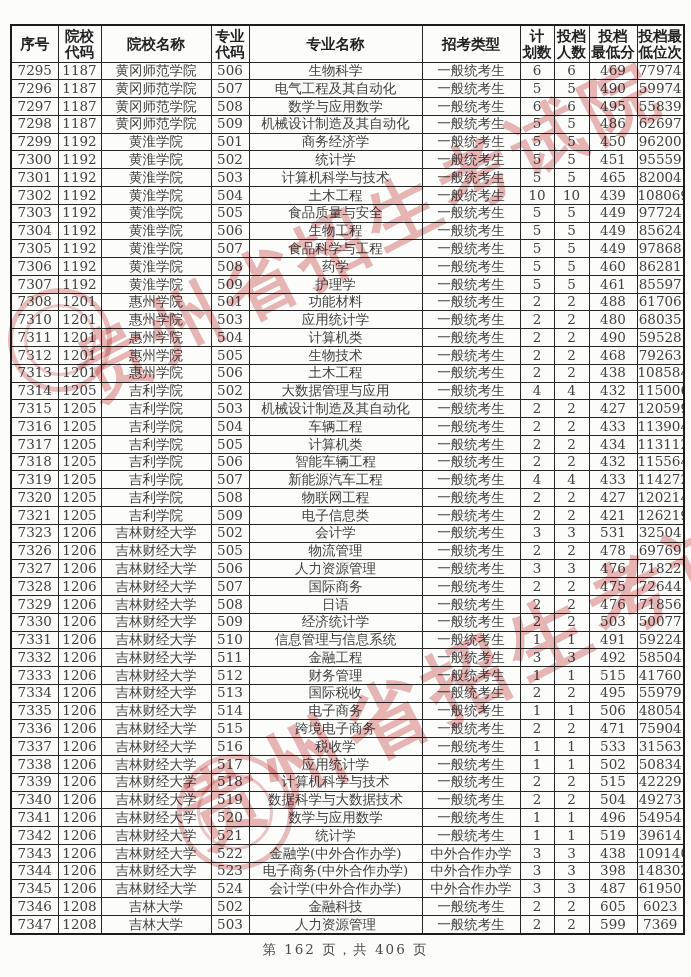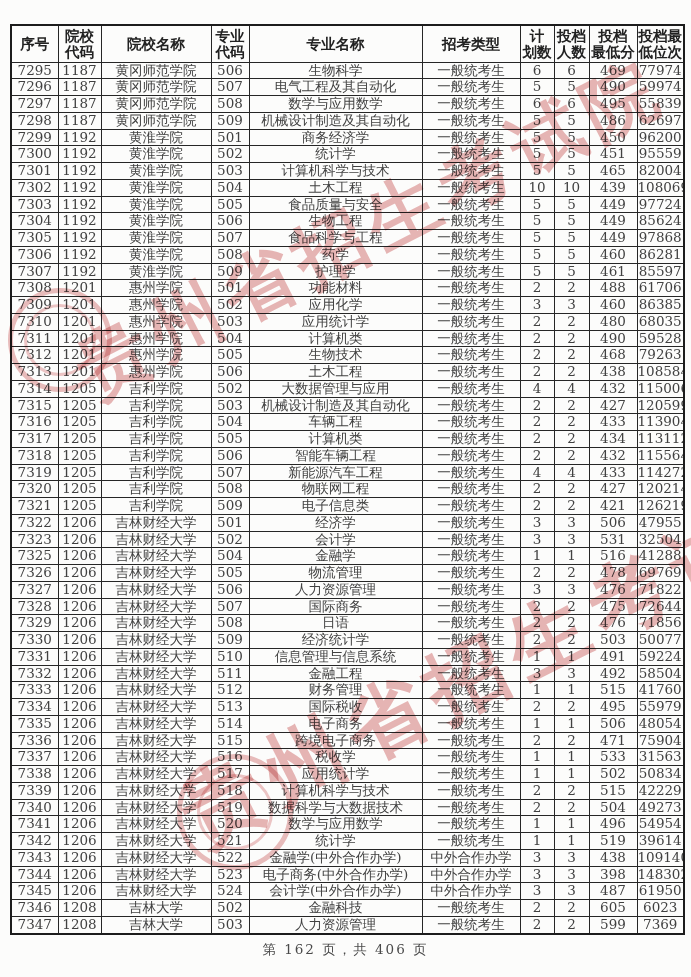--- a/index.html
+++ b/index.html
@@ -279,32 +279,20 @@
           <td>惠州学院</td>
           <td>501</td>
           <td>功能材料</td>
           <td>一般统考生</td>
           <td>2</td>
           <td>2</td>
           <td>488</td>
           <td>61706</td>
         </tr>
         <tr>
-          <td>7309</td>
-          <td>1201</td>
-          <td>惠州学院</td>
-          <td>502</td>
-          <td>应用化学</td>
-          <td>一般统考生</td>
-          <td>3</td>
-          <td>3</td>
-          <td>460</td>
-          <td>86385</td>
-        </tr>
-        <tr>
           <td>7310</td>
           <td>1201</td>
           <td>惠州学院</td>
           <td>503</td>
           <td>应用统计学</td>
           <td>一般统考生</td>
           <td>2</td>
           <td>2</td>
           <td>480</td>
           <td>68035</td>
@@ -435,54 +423,30 @@
           <td>吉利学院</td>
           <td>509</td>
           <td>电子信息类</td>
           <td>一般统考生</td>
           <td>2</td>
           <td>2</td>
           <td>421</td>
           <td>126219</td>
         </tr>
         <tr>
-          <td>7322</td>
-          <td>1206</td>
-          <td>吉林财经大学</td>
-          <td>501</td>
-          <td>经济学</td>
-          <td>一般统考生</td>
-          <td>3</td>
-          <td>3</td>
-          <td>506</td>
-          <td>47955</td>
-        </tr>
-        <tr>
           <td>7323</td>
           <td>1206</td>
           <td>吉林财经大学</td>
           <td>502</td>
           <td>会计学</td>
           <td>一般统考生</td>
           <td>3</td>
           <td>3</td>
           <td>531</td>
           <td>32504</td>
-        </tr>
-        <tr>
-          <td>7325</td>
-          <td>1206</td>
-          <td>吉林财经大学</td>
-          <td>504</td>
-          <td>金融学</td>
-          <td>一般统考生</td>
-          <td>1</td>
-          <td>1</td>
-          <td>516</td>
-          <td>41288</td>
         </tr>
         <tr>
           <td>7326</td>
           <td>1206</td>
           <td>吉林财经大学</td>
           <td>505</td>
           <td>物流管理</td>
           <td>一般统考生</td>
           <td>2</td>
           <td>2</td>

